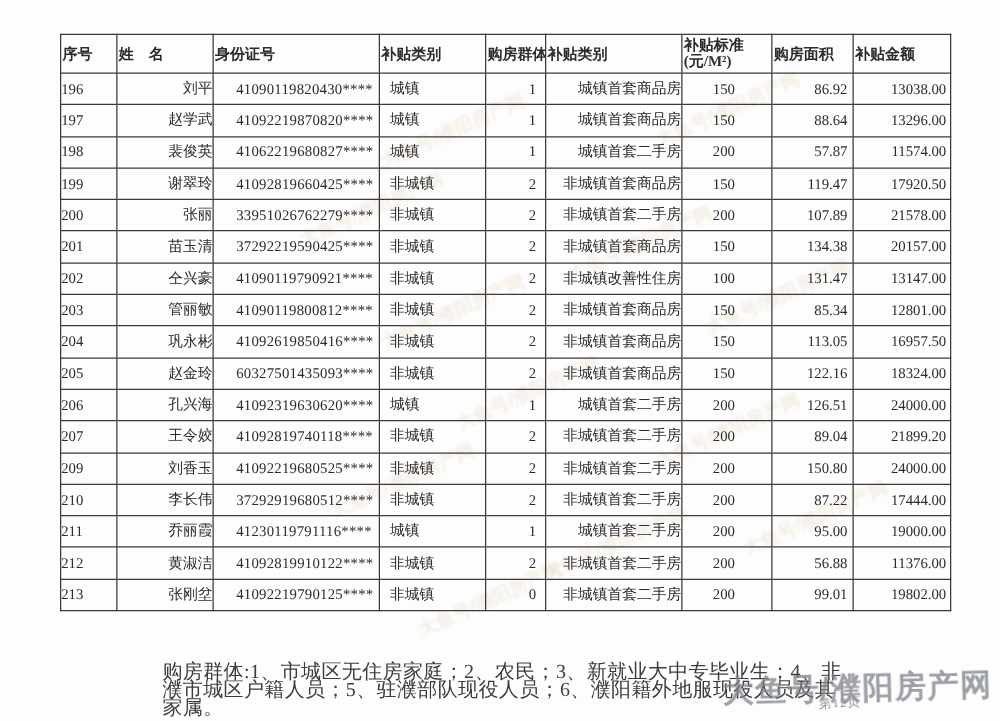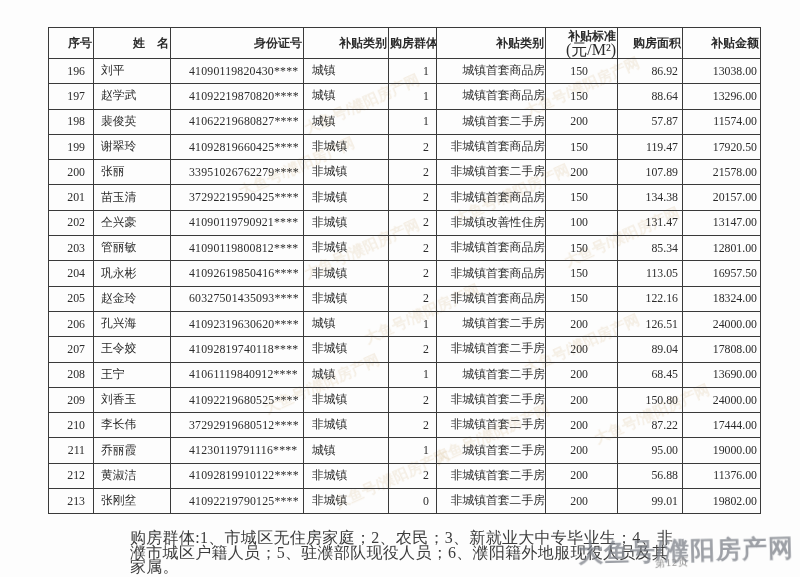--- a/index.html
+++ b/index.html
@@ -3,25 +3,25 @@
 <meta charset="utf-8">
 <style>
   html,body{margin:0;padding:0;background:#ffffff;}
   body{font-family:"Liberation Serif","DejaVu Serif",serif;color:#2b2b2b;}
   .page{position:relative;width:800px;height:577px;background:#fdfdfd;overflow:hidden;}
 
   
   .tbl-wrap{position:absolute;left:48px;top:27px;}
   table{border-collapse:collapse;table-layout:fixed;width:712px;background:transparent;}
   th,td{border:1px solid #3a3a3a;overflow:hidden;white-space:nowrap;vertical-align:middle;}
-  thead th{height:30px;font-size:12px;font-weight:600;text-align:right;padding:0 1px;line-height:13px;}
+  thead th{height:30px;font-size:12px;font-weight:600;text-align:left;padding:0 1px;line-height:13px;}
   tbody td{height:24.3px;font-size:11.8px;padding:0;}
-  .hdr-sub{font-size:16px;font-weight:400;}
-  .c-no{text-align:right;padding-right:8px;}
-  .c-name{text-align:left;padding-left:7px;}
+  .hdr-sub{font-size:12px;font-weight:700;}
+  .c-no{padding-right:8px;}
+  .c-name{text-align:right;padding-left:7px;}
   .c-id{text-align:left;padding-left:18px;letter-spacing:0.2px;}
   .c-hukou{text-align:left;padding-left:8px;margin-top:24px;}
   .c-group{text-align:right;padding-right:7px;}
   .c-type{text-align:right;padding-left:5px;}
   .c-standard{text-align:right;padding-right:29px;}
   .c-area{text-align:right;padding-right:4px;}
   .c-amount{text-align:right;padding-right:3px;}
 
   
   .footnote{position:absolute;left:130px;top:531px;width:552px;font-size:16px;
@@ -208,32 +208,21 @@
           </tr>
           <tr>
             <td class="c-no">207</td>
             <td class="c-name">王令姣</td>
             <td class="c-id">41092819740118****</td>
             <td class="c-hukou">非城镇</td>
             <td class="c-group">2</td>
             <td class="c-type">非城镇首套二手房</td>
             <td class="c-standard">200</td>
             <td class="c-area">89.04</td>
-            <td class="c-amount">17808.00</td>
-          </tr>
-          <tr>
-            <td class="c-no">208</td>
-            <td class="c-name">王宁</td>
-            <td class="c-id">41061119840912****</td>
-            <td class="c-hukou">城镇</td>
-            <td class="c-group">1</td>
-            <td class="c-type">城镇首套二手房</td>
-            <td class="c-standard">200</td>
-            <td class="c-area">68.45</td>
-            <td class="c-amount">13690.00</td>
+            <td class="c-amount">21899.20</td>
           </tr>
           <tr>
             <td class="c-no">209</td>
             <td class="c-name">刘香玉</td>
             <td class="c-id">41092219680525****</td>
             <td class="c-hukou">非城镇</td>
             <td class="c-group">2</td>
             <td class="c-type">非城镇首套二手房</td>
             <td class="c-standard">200</td>
             <td class="c-area">150.80</td>

